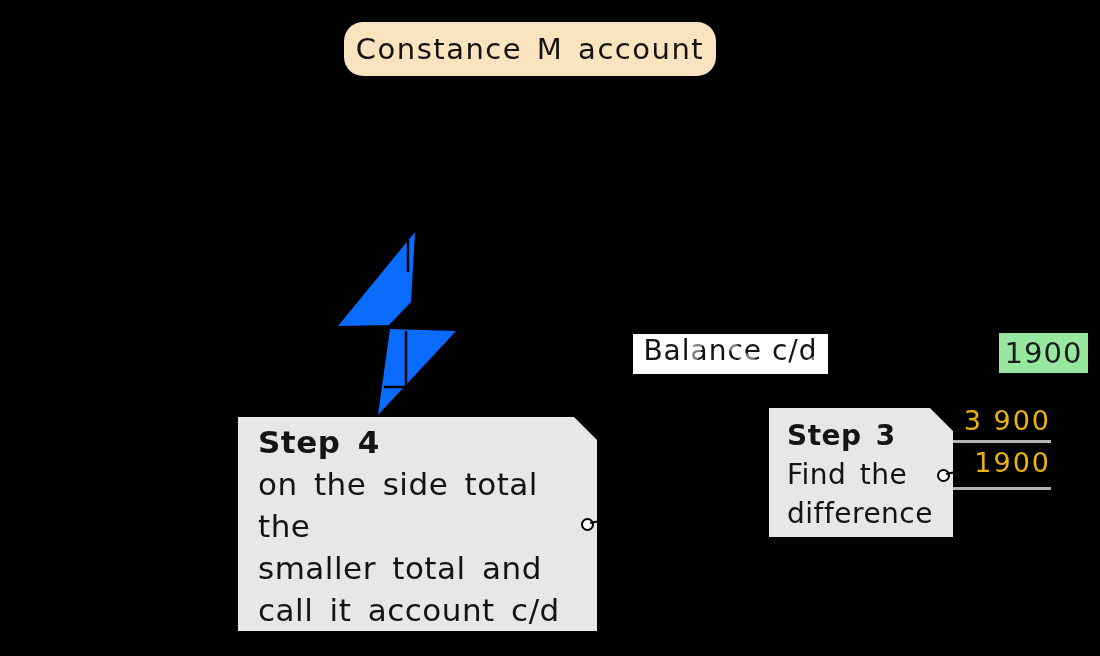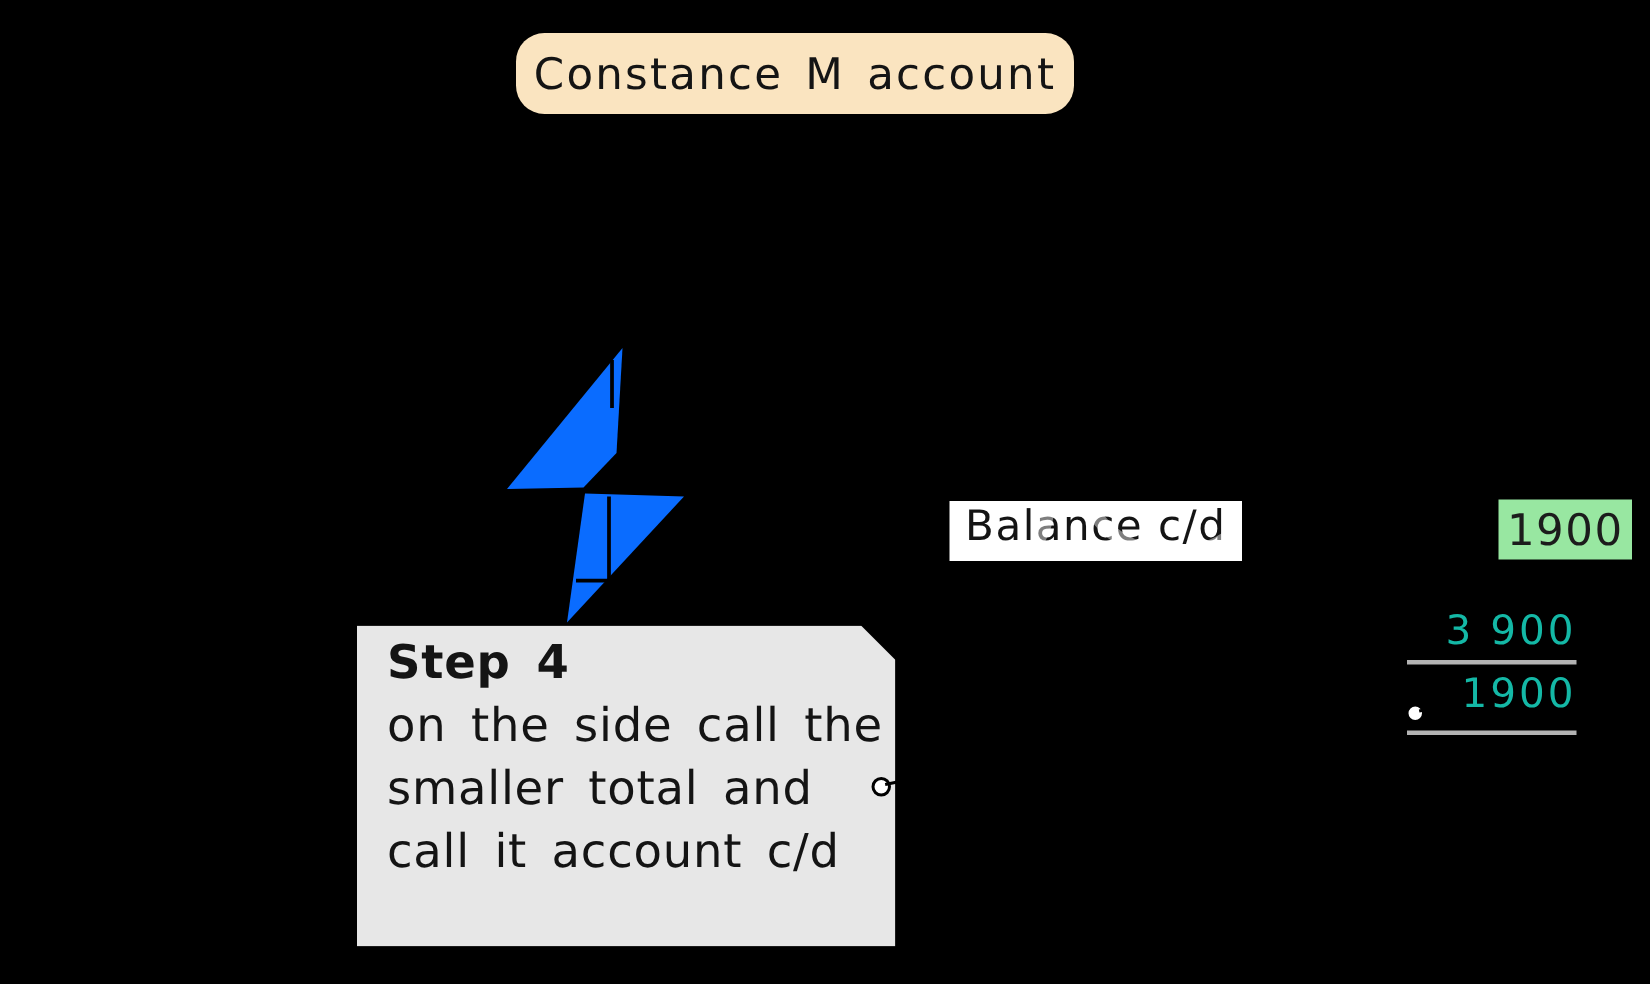--- a/index.html
+++ b/index.html
@@ -26,21 +26,21 @@
   .wm2{width:120px;height:120px;left:80px;top:-98px;}
   
   .amount-box{
     position:absolute;left:999px;top:333px;width:89px;height:40px;background:#98E7A1;
     display:flex;align-items:center;justify-content:center;
     font-size:29px;letter-spacing:1px;color:#1c1c1c;
   }
   
   .calc{
     position:absolute;left:938px;top:405px;width:113px;text-align:right;
-    color:#14b8a6;font-size:27px;letter-spacing:2px;line-height:32px;
+    color:#eab308;font-size:27px;letter-spacing:2px;line-height:32px;
   }
   .calc .rule{height:3px;background:#B3B3B3;margin:3px 0 0 0;}
   .calc .result{padding:4px 0 5px 0;}
   
   .note{
     position:absolute;background:#E7E7E7;box-sizing:border-box;
     clip-path:polygon(0 0, calc(100% - 23px) 0, 100% 23px, 100% 100%, 0 100%);
   }
   .note .heading{font-weight:bold;}
   .step4{
@@ -87,23 +87,28 @@
 
   <div class="calc">
     <div>3 900</div>
     <div class="rule"></div>
     <div class="result">1900</div>
     <div class="rule"></div>
   </div>
 
   <div class="note step4">
     <div class="heading">Step 4</div>
-    <div>on the side call the</div>
+    <div>on the side total the</div>
     <div>smaller total and</div>
     <div>call it account c/d</div>
   </div>
   <span class="pin" style="left:581px;top:518px;"></span>
   <span class="pin-line" style="left:590px;top:521px;width:10px;"></span>
 
+  <div class="note step3">
+    <div class="heading">Step 3</div>
+    <div>Find the</div>
+    <div>difference</div>
+  </div>
   <span class="pin" style="left:937px;top:469px;"></span>
   <span class="pin-line" style="left:946px;top:472px;width:10px;"></span>
 
 </div>
 
 </body></html>

